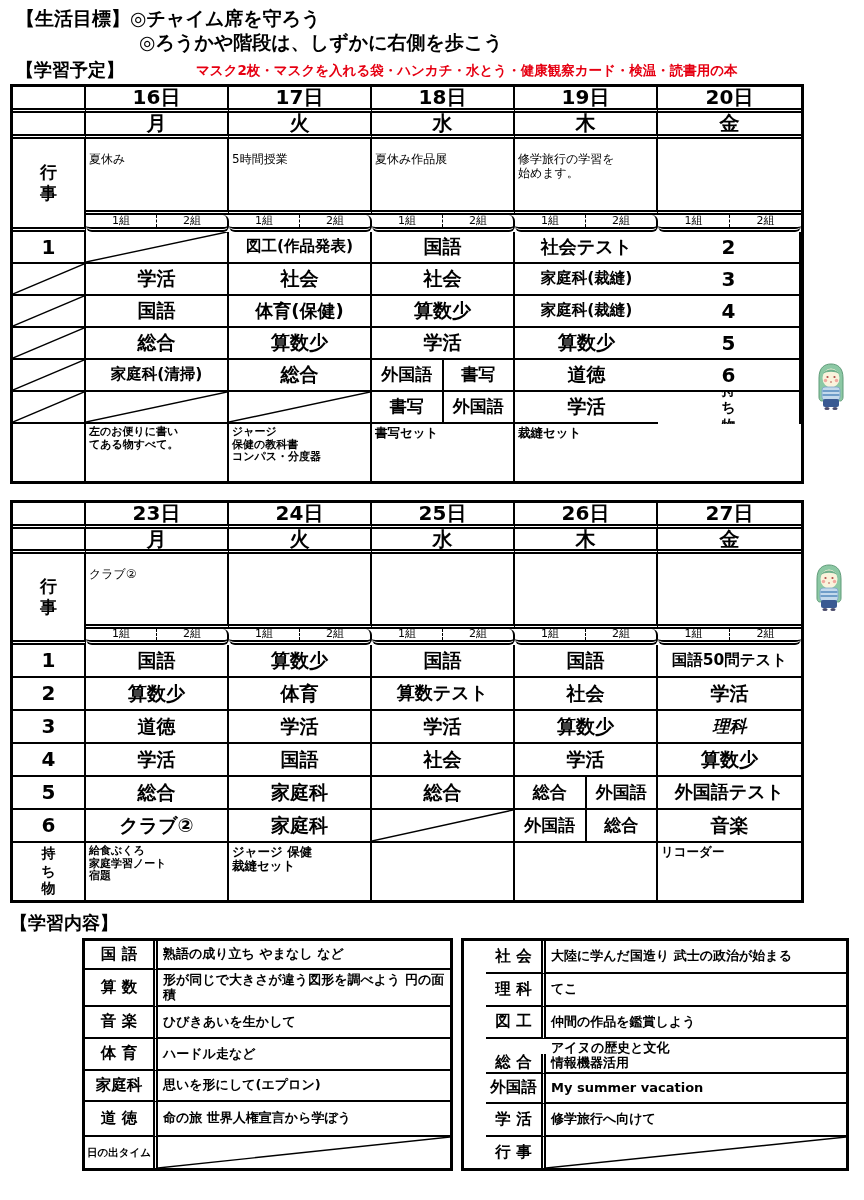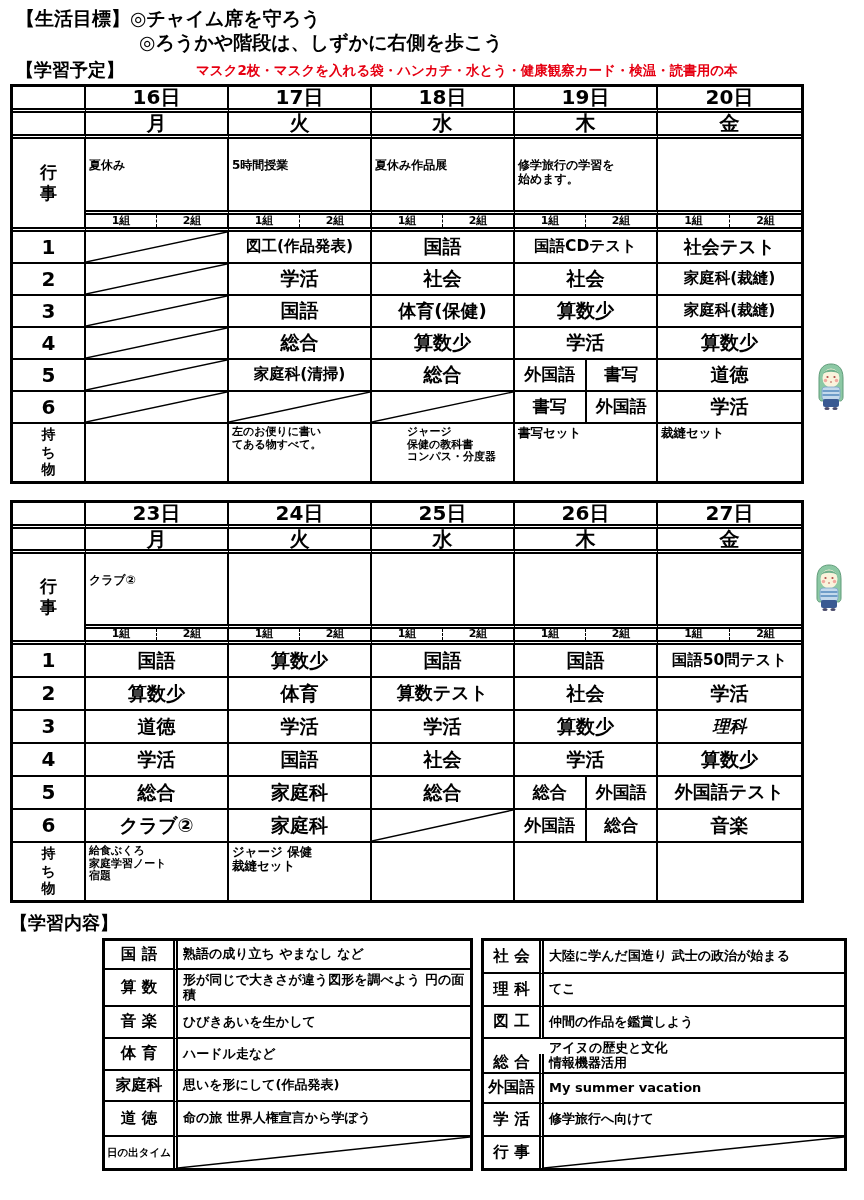--- a/index.html
+++ b/index.html
@@ -27,22 +27,22 @@
   }
   .cell.last-col{border-right:none;}
   .cell.last-row{border-bottom:none;}
   .cell.dbl{border-bottom:5px double #000;}
   .date,.wday{font-size:20px;font-weight:bold;}
   .evlabel,.blabel{font-weight:bold;}
   .vtext{width:1.15em;word-break:break-all;text-align:center;font-weight:bold;line-height:1.25;}
   .evlabel .vtext{font-size:17px;}
   .blabel .vtext{font-size:14px;}
   .event{align-items:flex-start;justify-content:flex-start;
-    font-size:12px;font-weight:bold;padding:20px 3px;white-space:pre-line;text-align:left;}
-  .kumi{padding:0;font-size:11px;font-weight:bold;}
+    font-size:12px;font-weight:normal;padding:14px 3px;white-space:pre-line;text-align:left;}
+  .kumi{padding:0;font-size:11px;font-weight:normal;border-radius:6px;}
   .kumi .half{flex:1;display:flex;align-items:center;justify-content:center;height:100%;}
   .kumi .half:first-child{border-right:1px dashed #000;}
   .pnum{font-size:20px;font-weight:bold;}
   .pcell{font-weight:bold;white-space:nowrap;}
   .split{padding:0;}
   .split .half{flex:1;display:flex;align-items:center;justify-content:center;height:100%;
     font-size:17px;font-weight:bold;white-space:nowrap;}
   .split .half:first-child{border-right:2px solid #000;}
   .bcell{align-items:flex-start;justify-content:flex-start;
     font-size:12.5px;font-weight:bold;padding:2px 3px;white-space:pre-line;text-align:left;}
@@ -110,21 +110,20 @@
       <div class="half">2組</div>
     </div>
     <div class="cell pnum">1</div>
     <div class="cell pcell">
       <svg viewBox="0 0 100 100" preserveAspectRatio="none" class="diag">
         <line x1="0" y1="100" x2="100" y2="0" vector-effect="non-scaling-stroke" stroke-width="1.4"></line>
       </svg>
     </div>
     <div class="cell pcell" style="font-size: 15.5px;">図工(作品発表)</div>
     <div class="cell pcell" style="font-size: 19px;">国語</div>
-    <div class="cell pcell" style="font-size: 15.5px;">国語CDテスト</div>
     <div class="cell pcell last-col" style="font-size: 18px;">社会テスト</div>
     <div class="cell pnum">2</div>
     <div class="cell pcell">
       <svg viewBox="0 0 100 100" preserveAspectRatio="none" class="diag">
         <line x1="0" y1="100" x2="100" y2="0" vector-effect="non-scaling-stroke" stroke-width="1.4"></line>
       </svg>
     </div>
     <div class="cell pcell" style="font-size: 19px;">学活</div>
     <div class="cell pcell" style="font-size: 19px;">社会</div>
     <div class="cell pcell" style="font-size: 19px;">社会</div>
@@ -182,21 +181,21 @@
       <div class="half">書写</div>
       <div class="half">外国語</div>
     </div>
     <div class="cell pcell last-col" style="font-size: 19px;">学活</div>
     <div class="cell blabel last-row">
       <span class="vtext">持ち物</span>
     </div>
     <div class="cell bcell last-row"></div>
     <div class="cell bcell last-row" style="font-size: 11px;">左のお便りに書い
 てある物すべて。</div>
-    <div class="cell bcell last-row" style="font-size: 11px; margin-left: 32px;">ジャージ
+    <div class="cell bcell last-row" style="font-size: 11px;">ジャージ
 保健の教科書
 コンパス・分度器</div>
     <div class="cell bcell last-row">書写セット</div>
     <div class="cell bcell last-row last-col">裁縫セット</div>
   </div>
 <div id="tt2" class="abs tt" style="left: 10px; top: 500px; grid-template-rows: 26px 25px 75px 16px repeat(6, 33px) 57px;">
     <div class="cell dbl"></div>
     <div class="cell date dbl">23日</div>
     <div class="cell date dbl">24日</div>
     <div class="cell date dbl">25日</div>
@@ -285,43 +284,44 @@
     <div class="cell blabel last-row">
       <span class="vtext">持ち物</span>
     </div>
     <div class="cell bcell last-row" style="font-size: 11px;">給食ぶくろ
 家庭学習ノート
 宿題</div>
     <div class="cell bcell last-row">ジャージ 保健
 裁縫セット</div>
     <div class="cell bcell last-row"></div>
     <div class="cell bcell last-row"></div>
+    <div class="cell bcell last-row last-col">リコーダー</div>
   </div>
 
 <div class="abs section-heading" style="left:10px;top:911px;">【学習内容】</div>
 <div class="abs content-wrap" style="left:82px;top:938px;">
-  <div id="ct-left" class="ct" style="grid-template-columns: 73px 292px; grid-template-rows: 29px 37px 32px 32px 31px 35px 31px; margin-left: 20px;">
+  <div id="ct-left" class="ct" style="grid-template-columns: 73px 292px; grid-template-rows: 29px 37px 32px 32px 31px 35px 31px;">
       <div class="cell subj" style="font-size: 15.5px;">国 語</div>
       <div class="cell desc last-col">熟語の成り立ち やまなし など</div>
       <div class="cell subj" style="font-size: 15.5px;">算 数</div>
       <div class="cell desc last-col">形が同じで大きさが違う図形を調べよう 円の面積</div>
       <div class="cell subj" style="font-size: 15.5px;">音 楽</div>
       <div class="cell desc last-col">ひびきあいを生かして</div>
       <div class="cell subj" style="font-size: 15.5px;">体 育</div>
       <div class="cell desc last-col">ハードル走など</div>
       <div class="cell subj" style="font-size: 15.5px;">家庭科</div>
-      <div class="cell desc last-col">思いを形にして(作品発表)</div>
+      <div class="cell desc last-col">思いを形にして(エプロン)</div>
       <div class="cell subj" style="font-size: 15.5px;">道 徳</div>
       <div class="cell desc last-col">命の旅 世界人権宣言から学ぼう</div>
       <div class="cell subj last-row" style="font-size: 10.5px; text-align: right;">日の出タイム</div>
       <div class="cell desc last-col last-row"><svg viewBox="0 0 100 100" preserveAspectRatio="none" class="diag">
           <line x1="0" y1="100" x2="100" y2="0" vector-effect="non-scaling-stroke" stroke-width="1.4"></line>
         </svg></div>
     </div>
-  <div id="ct-right" class="ct" style="grid-template-columns: 60px 300px; grid-template-rows: 33px 33px 32px 35px 30px 33px 31px;">
+  <div id="ct-right" class="ct" style="grid-template-columns: 60px 300px; grid-template-rows: 33px 33px 32px 35px 30px 33px 31px; padding-left: 22px;">
       <div class="cell subj" style="font-size: 15.5px;">社 会</div>
       <div class="cell desc last-col">大陸に学んだ国造り 武士の政治が始まる</div>
       <div class="cell subj" style="font-size: 15.5px;">理 科</div>
       <div class="cell desc last-col">てこ</div>
       <div class="cell subj" style="font-size: 15.5px;">図 工</div>
       <div class="cell desc last-col">仲間の作品を鑑賞しよう</div>
       <div class="cell subj" style="font-size: 15.5px; margin-top: 15px;">総 合</div>
       <div class="cell desc last-col">アイヌの歴史と文化
 情報機器活用</div>
       <div class="cell subj" style="font-size: 15.5px;">外国語</div>

